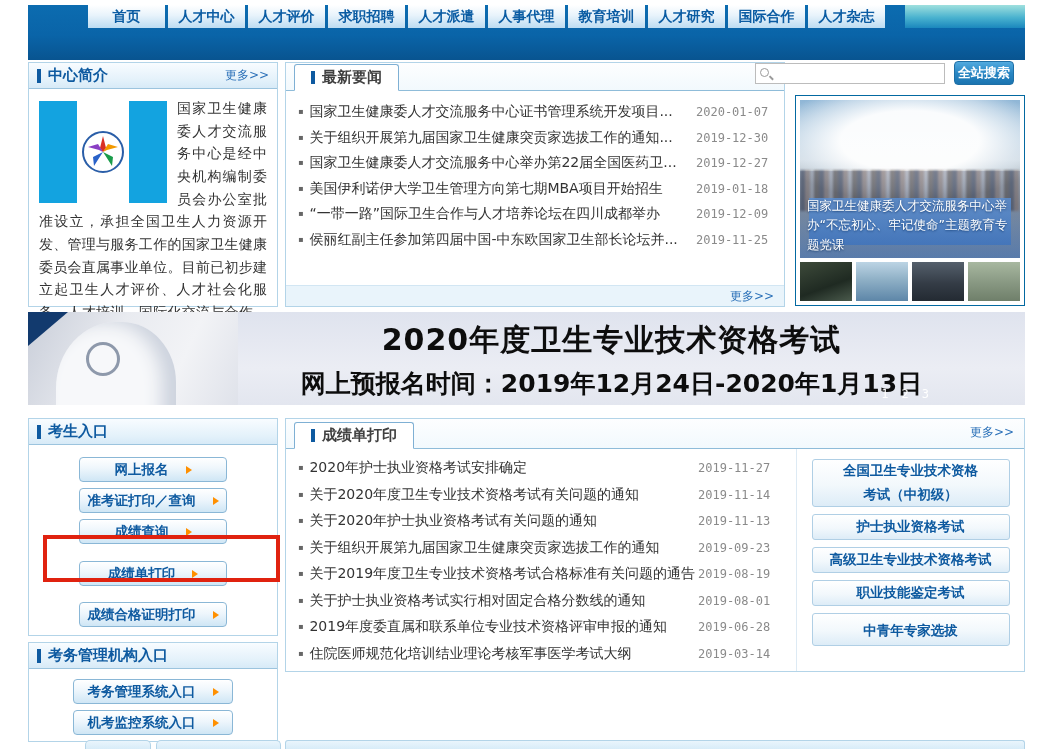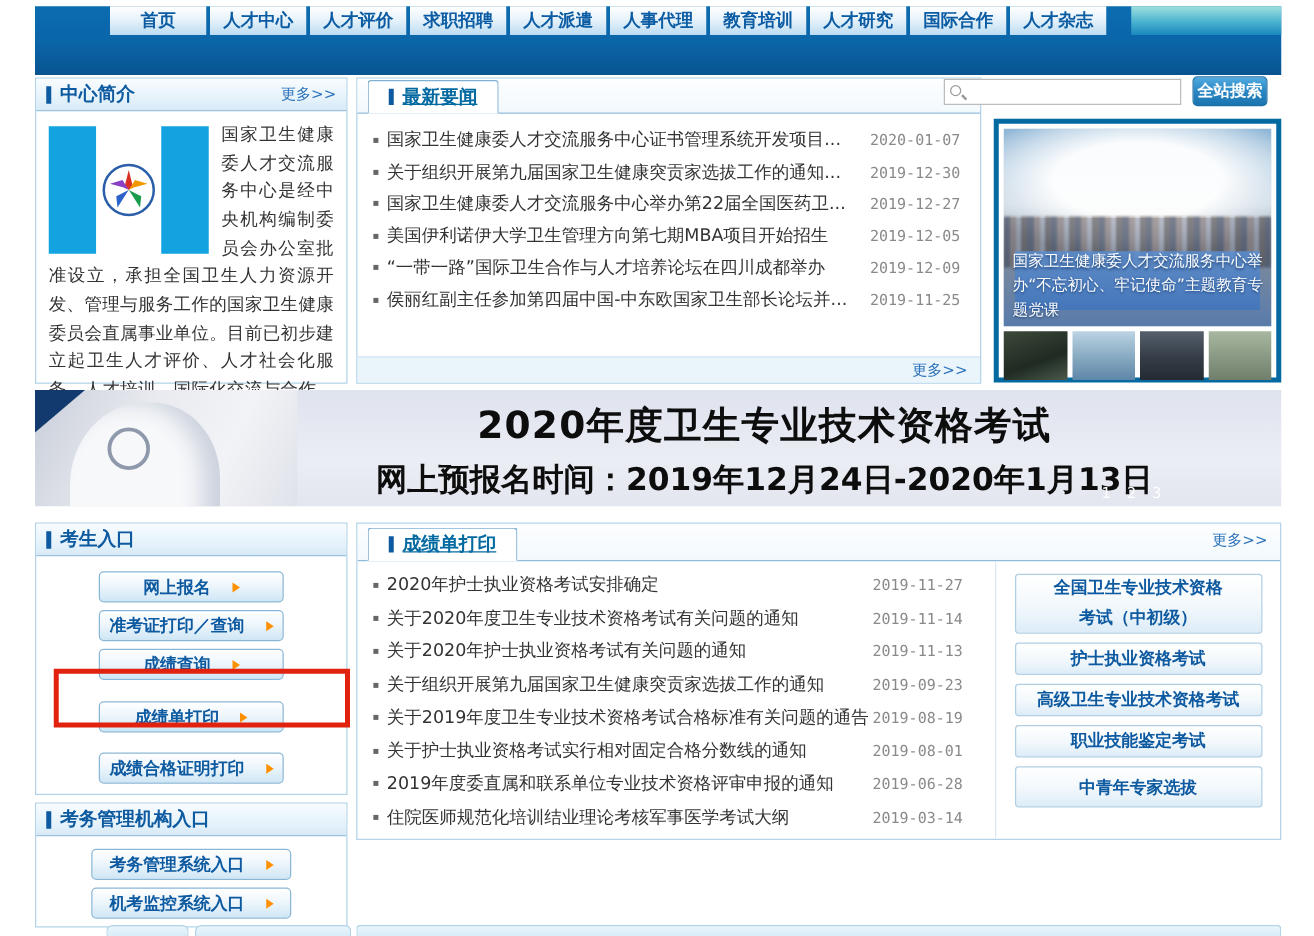--- a/index.html
+++ b/index.html
@@ -24,21 +24,21 @@
            border-bottom:1px solid #9cc4de; }
   .vbar { width:4px; height:14px; background:#0e5aa0; margin-right:7px; }
   .ptitle { color:#0e5aa0; font-weight:bold; font-size:15px; }
   .more { margin-left:auto; color:#2a70b8; font-size:12px; text-decoration:none; cursor:pointer; }
 
   
   .thead { height:28px; display:flex; align-items:flex-end; padding:0 10px 0 8px;
            background:linear-gradient(180deg,#fdfeff, #f2f9fd); border-bottom:1px solid #8fbcd9; }
   .tab { height:27px; margin-bottom:-1px; padding:0 16px; display:flex; align-items:center;
          background:#fff; border:1px solid #7fb0d4; border-bottom:1px solid #fff;
-         color:#0369a1; font-weight:bold; font-size:15px; border-radius:3px 3px 0 0;text-decoration:underline; }
+         color:#404040; font-weight:bold; font-size:15px; border-radius:3px 3px 0 0; }
   .tab .vbar { height:13px; }
 
   
   #intro-body { padding:8px 10px 0 10px; font-size:14px; color:#333; line-height:1.62; text-align:justify; }
   .logo { float:left; width:128px; height:102px; margin:4px 10px 2px 0; display:flex; }
   .logo .cy { width:38px; background:#13a3e0; }
   .logo .wh { width:52px; background:#fff; display:flex; align-items:center; justify-content:center; }
 
   
   .newslist { padding:12px 10px 0 12px; }
@@ -55,21 +55,21 @@
                   border:1px solid #bcbcbc; background:#fff; padding-left:22px; font-size:12px; }
   .mag { position:absolute; left:760px; top:68px; width:9px; height:9px; border:1.5px solid #9a9a9a;
          border-radius:50%; }
   .mag::after { content:""; position:absolute; left:8px; top:8px; width:5px; height:1.5px;
                 background:#9a9a9a; transform:rotate(45deg); }
   .search-btn { position:absolute; left:954px; top:61px; width:60px; height:24px; border:1px solid #1e6fa6;
                 border-radius:4px; color:#fff; font-size:13px; font-weight:bold; cursor:pointer;
                 background:linear-gradient(180deg,#52aadf 0%,#2a87c4 50%,#1a74b0 100%); }
 
   
-  #photo-panel { left:795px; top:95px; width:230px; height:211px; border:4px solid #0369a1; padding:4px; }
+  #photo-panel { left:795px; top:95px; width:230px; height:211px; border:1px solid #0369a1; padding:4px; }
   .mainphoto { position:relative; width:100%; height:158px; overflow:hidden;
      background:
        linear-gradient(180deg, rgba(0,0,0,0) 0 45%, rgba(70,90,130,.25) 45% 100%),
        radial-gradient(ellipse 90% 55% at 50% 26%, rgba(255,255,255,.95) 0 35%, rgba(230,238,245,.6) 55%, rgba(0,0,0,0) 70%),
        linear-gradient(180deg,#8fb6d6 0%,#b7cfe2 22%,#cdd8e1 38%,#a7b2bb 52%,#8d98a3 66%,#7c93ad 78%,#5f86b8 100%);
   }
   .crowd { position:absolute; left:0; right:0; top:44%; height:26%;
      background:repeating-linear-gradient(90deg, rgba(55,60,80,.55) 0 5px, rgba(120,95,85,.45) 5px 10px,
                 rgba(150,150,160,.35) 10px 14px, rgba(70,60,55,.5) 14px 19px); filter:blur(1px); }
   .flag { position:absolute; left:4%; right:4%; top:62%; height:30%;
@@ -186,21 +186,21 @@
       <div class="nrow">
         <a class="tt">关于组织开展第九届国家卫生健康突贡家选拔工作的通知...</a>
         <span class="dt">2019-12-30</span>
       </div>
       <div class="nrow">
         <a class="tt">国家卫生健康委人才交流服务中心举办第22届全国医药卫...</a>
         <span class="dt">2019-12-27</span>
       </div>
       <div class="nrow">
         <a class="tt">美国伊利诺伊大学卫生管理方向第七期MBA项目开始招生</a>
-        <span class="dt">2019-12-05</span>
+        <span class="dt">2019-01-18</span>
       </div>
       <div class="nrow">
         <a class="tt">“一带一路”国际卫生合作与人才培养论坛在四川成都举办</a>
         <span class="dt">2019-12-09</span>
       </div>
       <div class="nrow">
         <a class="tt">侯丽红副主任参加第四届中国-中东欧国家卫生部长论坛并...</a>
         <span class="dt">2019-11-25</span>
       </div>
     </div>

